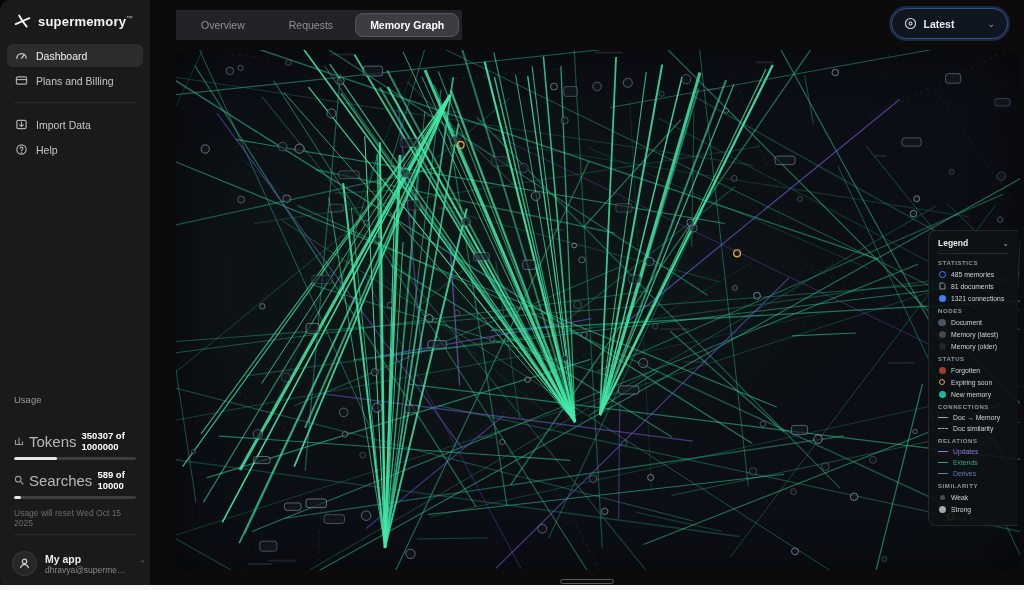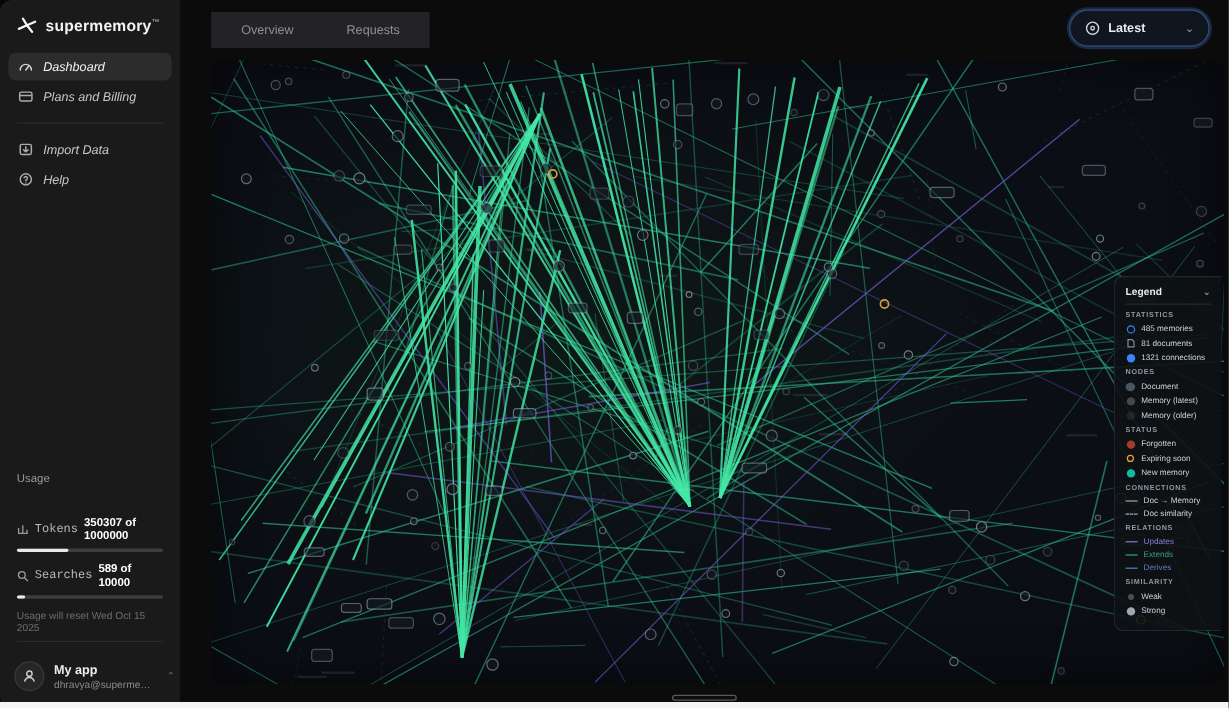--- a/index.html
+++ b/index.html
@@ -7,34 +7,34 @@
   .stage { position:relative; width:1024px; height:590px; background:#060607; overflow:hidden; }
   .white-strip { position:absolute; left:0; bottom:0; width:1024px; height:5px; background:#f4f4f5; }
 
   
   .sidebar { position:absolute; left:0; top:0; width:150px; height:590px; background:#1a1a1a; display:flex; flex-direction:column; border-radius:10px 0 0 10px; }
   .logo-row { display:flex; align-items:center; gap:7px; padding:13px 14px 10px 14px; }
   .logo-mark { width:17px; height:17px; color:#f5f5f5; flex:0 0 auto; }
   .logo-text { color:#f5f5f5; font-size:13px; font-weight:bold; letter-spacing:.2px; white-space:nowrap; }
   .logo-tm { color:#a0a0a0; font-size:7px; vertical-align:super; }
   .nav { padding:2px 7px; }
-  .nav-item { display:flex; align-items:center; gap:8px; padding:5px 8px; margin:2px 0; border-radius:6px; color:#c6c6c6; font-size:10.5px; cursor:pointer;font-style:italic; }
+  .nav-item { display:flex; align-items:center; gap:8px; padding:5px 8px; margin:2px 0; border-radius:6px; color:#c6c6c6; font-size:10.5px; cursor:pointer; }
   .nav-item.active { background:#2c2c2c; color:#f2f2f2; }
   .nav-item .nicon { width:13px; height:13px; flex:0 0 auto; opacity:.85; }
   .nav-item .grow { flex:1; }
   .badge { background:#333333; color:#cfcfcf; font-size:7.5px; min-width:13px; height:13px; line-height:13px; text-align:center; border-radius:4px; padding:0 2px; }
   .chev { color:#8a8a8a; font-size:9px; margin-left:4px; }
   .divider { height:1px; background:#2a2a2a; margin:6px 14px; }
   .spacer { flex:1; }
 
   .usage { padding:0 14px; }
   .usage-title { color:#9a9a9a; font-size:9.5px; margin-bottom:25px; }
   .usage-row { display:flex; align-items:center; gap:5px; }
   .usage-row .uicon { width:10px; height:10px; color:#9a9a9a; flex:0 0 auto; }
-  .usage-label { color:#b8b8b8; font-size:10px; flex:1;font-family:Liberation Mono, monospace; }
+  .usage-label { color:#b8b8b8; font-size:15px; flex:1; }
   .usage-value { color:#ffffff; font-size:9.5px; font-weight:bold; }
   .bar { height:3px; background:#3d3d3d; border-radius:2px; margin:5px 0 9px 0; overflow:hidden; }
   .bar-fill { height:100%; background:#e8e8e8; border-radius:2px; }
   .reset-note { color:#6d6d6d; font-size:8.5px; margin-top:1px; }
 
   .account { display:flex; align-items:center; gap:8px; padding:10px 12px 14px 12px; }
   .avatar { width:25px; height:25px; border-radius:50%; background:#262626; border:1px solid #3a3a3a; color:#cccccc; display:flex; align-items:center; justify-content:center; flex:0 0 auto; }
   .acc-name { color:#ededed; font-size:10.5px; font-weight:bold; }
   .acc-email { color:#8a8a8a; font-size:8.5px; max-width:86px; overflow:hidden; text-overflow:ellipsis; white-space:nowrap; }
   .acc-caret { margin-left:auto; color:#6f6f6f; font-size:8px; }
@@ -164,20 +164,21 @@
       </div>
       <span class="acc-caret">⌃</span>
     </div>
   </div>
 
   <div class="main">
 
     <div class="tabs">
       <div class="tab">Overview</div>
       <div class="tab">Requests</div>
+      <div class="tab active">Memory Graph</div>
     </div>
 
     <div class="latest">
       <svg class="eicon" viewBox="0 0 14 14" fill="none" stroke="currentColor" stroke-width="1.2">
           <circle cx="7" cy="7" r="5.4"></circle>
           <circle cx="7" cy="7" r="1.6"></circle>
         </svg>
       <span class="latest-label">Latest</span>
       <span class="dchev">⌄</span>
     </div>

